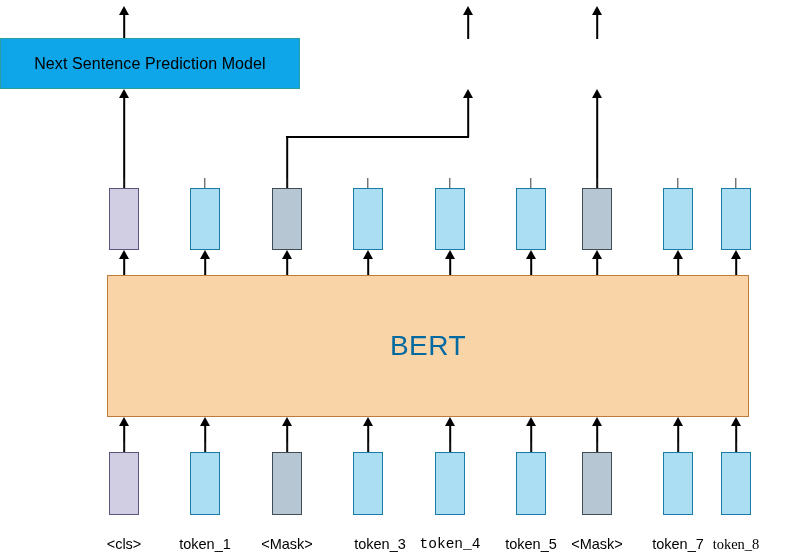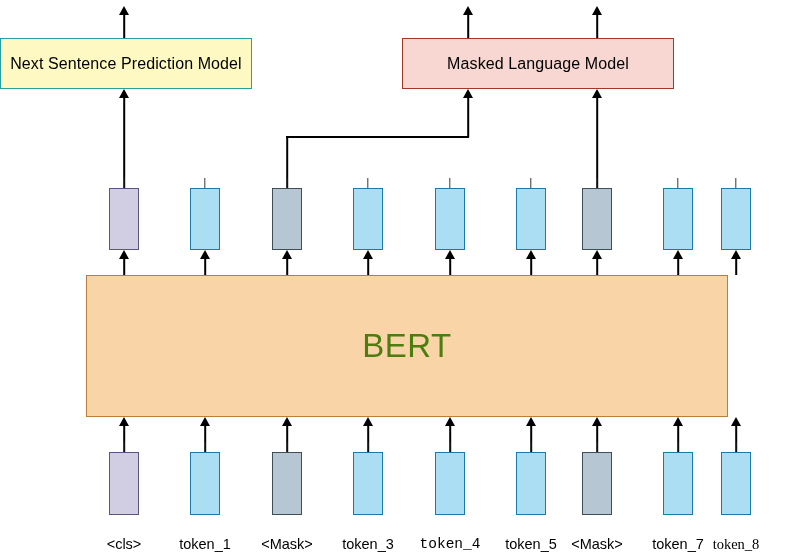--- a/index.html
+++ b/index.html
@@ -26,41 +26,41 @@
     align-items: center;
     justify-content: center;
     font-size: 16px;
     color: #000000;
     border-style: solid;
     border-width: 1.5px;
     letter-spacing: 0.1px;
     white-space: nowrap;
   }
   .nsp-box {
-    left: 0px; top: 38px; width: 252px; height: 51px;
-    background: #fef9c3;
+    left: 0px; top: 38px; width: 300px; height: 51px;
+    background: #0ea5e9;
     border-color: #2a9d9d;
   }
   .mlm-box {
     left: 402px; top: 38px; width: 272px; height: 51px;
     background: #f8d7d2;
     border-color: #a33529;
   }
 
   
   .bert-box {
-    left: 86px; top: 275px; width: 642px; height: 142px;
+    left: 107px; top: 275px; width: 642px; height: 142px;
     box-sizing: border-box;
     background: #f9d4a7;
     border: 1.5px solid #bd7b3c;
     display: flex;
     align-items: center;
     justify-content: center;
-    font-size: 33px;
-    color: #4d7c0f;
+    font-size: 28px;
+    color: #0369a1;
     letter-spacing: 0.5px;
   }
 
   
   .tok {
     box-sizing: border-box;
     width: 30px;
     border-style: solid;
     border-width: 1.5px;
   }
@@ -119,21 +119,20 @@
   <div class="abs vline" style="left:124px; top:14px; height:25px;"></div>
 
   <div class="abs arrowhead" style="left:468px; top:6px;"></div>
   <div class="abs vline" style="left:468px; top:14px; height:25px;"></div>
 
   <div class="abs arrowhead" style="left:597px; top:6px;"></div>
   <div class="abs vline" style="left:597px; top:14px; height:25px;"></div>
 
   <div class="abs head-box nsp-box">Next Sentence Prediction Model</div>
 
-  <div class="abs head-box mlm-box">Masked Language Model</div>
 
   <div class="abs vline" style="left:124px; top:98px; height:90px;"></div>
   <div class="abs arrowhead" style="left:124px; top:89px;"></div>
 
   <div class="abs vline" style="left:287px; top:137px; height:51px;"></div>
   <div class="abs hline" style="left:286px; top:136px; width:183px;"></div>
   <div class="abs vline" style="left:468px; top:98px; height:39px;"></div>
   <div class="abs arrowhead" style="left:468px; top:89px;"></div>
 
   <div class="abs vline" style="left:597px; top:98px; height:90px;"></div>
@@ -222,21 +221,21 @@
       <div class="abs tok tok-bottom c-blue" style="left: 516px;"></div>
       <div class="abs tok tok-bottom c-gray" style="left: 582px;"></div>
       <div class="abs tok tok-bottom c-blue" style="left: 663px;"></div>
       <div class="abs tok tok-bottom c-blue" style="left: 721px;"></div>
     </div>
 
   <div id="label-row">
       <div class="abs tok-label" style="left: 124px;">&lt;cls&gt;</div>
       <div class="abs tok-label" style="left: 205px;">token_1</div>
       <div class="abs tok-label" style="left: 287px;">&lt;Mask&gt;</div>
-      <div class="abs tok-label" style="left: 368px;">token_3</div>
+      <div class="abs tok-label" style="left: 380px;">token_3</div>
       <div class="abs tok-label" style="left: 450px; font-family: Liberation Mono, monospace;">token_4</div>
       <div class="abs tok-label" style="left: 531px;">token_5</div>
       <div class="abs tok-label" style="left: 597px;">&lt;Mask&gt;</div>
       <div class="abs tok-label" style="left: 678px;">token_7</div>
       <div class="abs tok-label" style="left: 736px; font-family: Liberation Serif, serif;">token_8</div>
     </div>
 
 
 </div>
 

